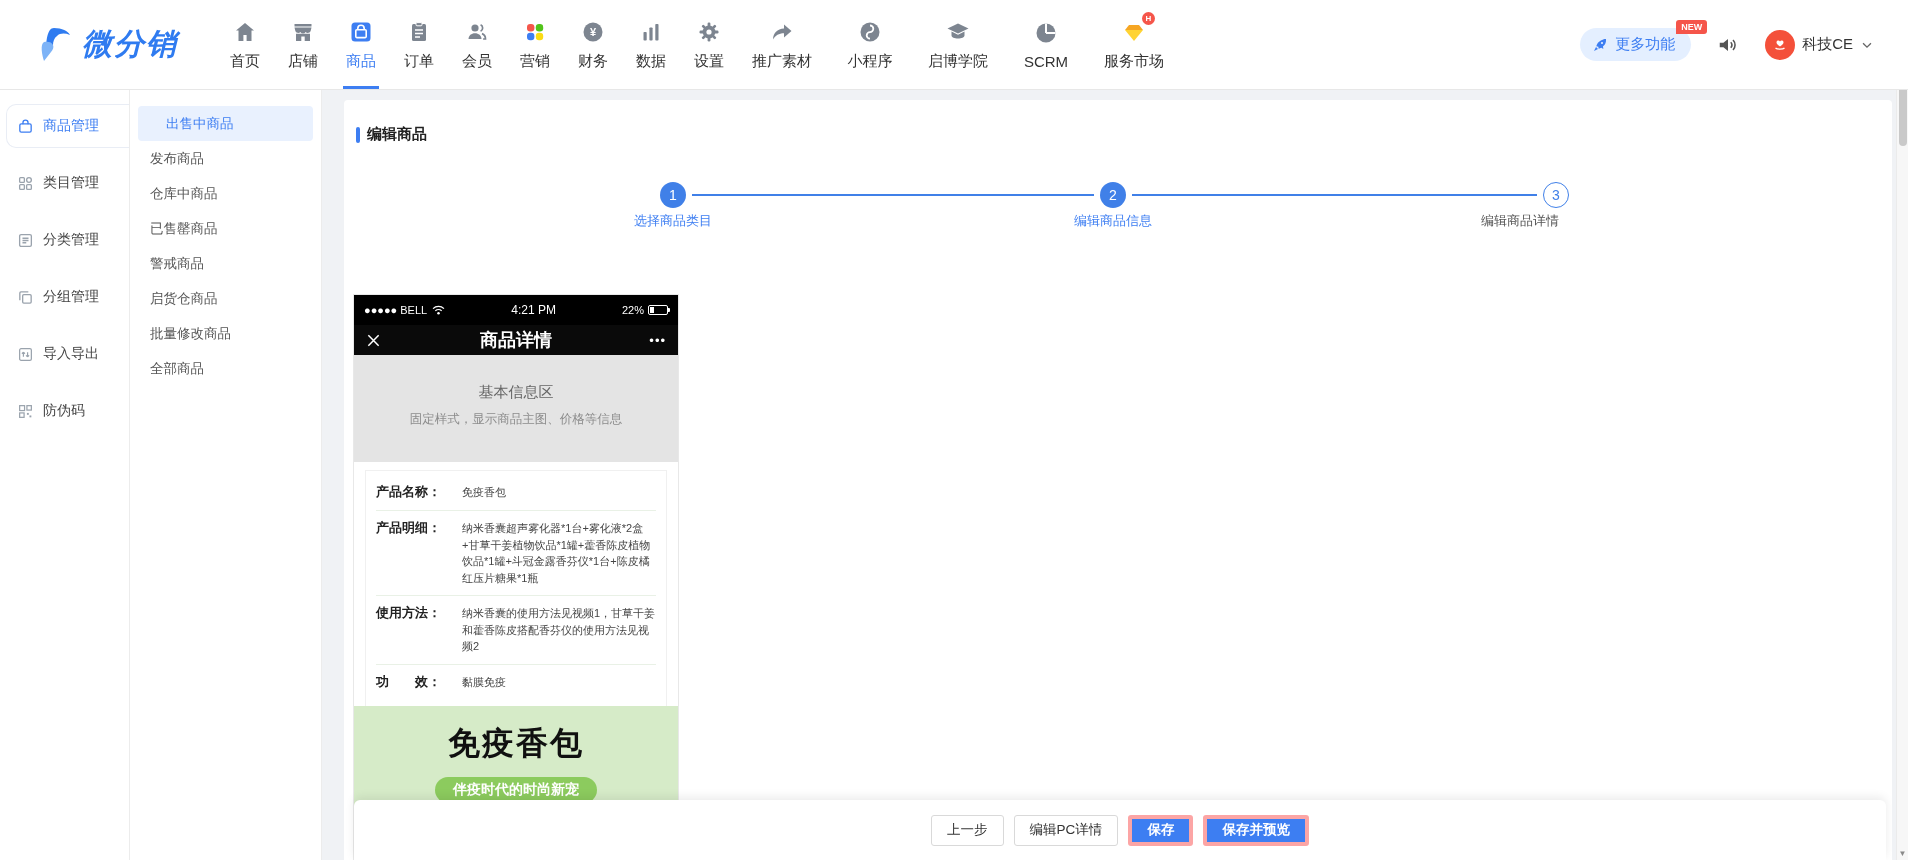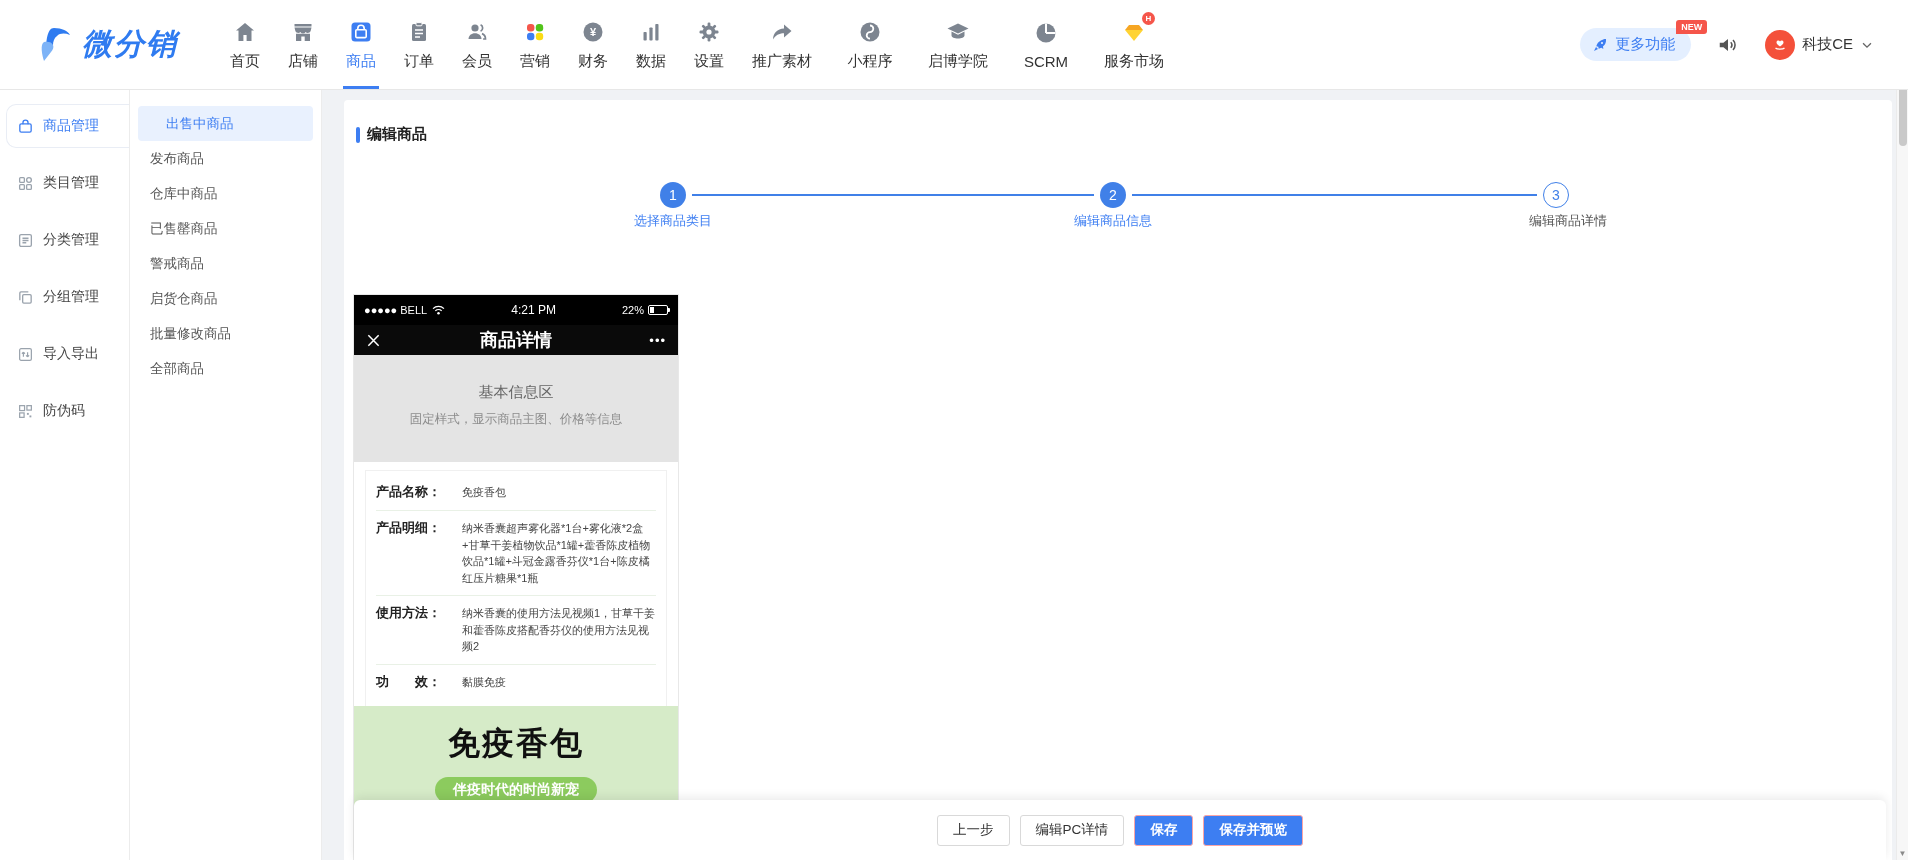--- a/index.html
+++ b/index.html
@@ -120,21 +120,21 @@
               background:radial-gradient(circle at 45% 35%, #eec4cb, #d9808f 70%); }
 
   
   .footer { position:absolute; left:10px; right:6px; bottom:0; height:60px;
             background:#fff; border-radius:6px 6px 0 0;
             box-shadow:0 -3px 10px rgba(0,0,0,.08); display:flex;
             justify-content:center; align-items:center; gap:10px; z-index:5; }
   .btn { height:31px; padding:0 15px; font-size:13.5px; border-radius:3px;
          display:flex; align-items:center; cursor:pointer; }
   .btn.default { background:#fff; border:1px solid #d9d9d9; color:#333; }
-  .btn.primary { background:#3d7ef2; border:1px solid #fca5a5; color:#fff;
+  .btn.primary { background:#3d7ef2; border:4px solid #fca5a5; color:#fff;
                  font-weight:bold; }
 
   
   .scrollbar { width:12px; background:#f7f7f7; border-left:1px solid #ebebeb;
                position:relative; flex-shrink:0; }
   .sb-up { position:absolute; top:2px; left:0; right:0; text-align:center;
            font-size:8px; color:#8a8a8a; cursor:pointer; }
   .sb-down { position:absolute; bottom:2px; left:0; right:0; text-align:center;
            font-size:8px; color:#8a8a8a; cursor:pointer; }
   .sb-thumb { position:absolute; top:16px; left:2px; width:8px; height:130px;
@@ -436,21 +436,21 @@
           <span>1</span>
         </div>
       <div class="step-circle" style="left:756px;">
           <span>2</span>
         </div>
       <div class="step-circle outline" style="left:1199px;">
           <span>3</span>
         </div>
       <div class="step-label blue" style="left:229px;">选择商品类目</div>
       <div class="step-label blue" style="left:669px;">编辑商品信息</div>
-      <div class="step-label gray" style="left:1124px;">编辑商品详情</div>
+      <div class="step-label gray" style="left:1076px;">编辑商品详情</div>
 
       <div class="phone">
         <div class="p-status">
           <span class="pl">
             <span>●●●●● BELL</span>
             <span>
               <svg width="13" height="10" viewBox="0 0 14 11">
                   <path d="M1 4a8.5 8.5 0 0112 0M3.5 6.5a5 5 0 017 0" stroke="#fff" stroke-width="1.4" fill="none"></path>
                   <circle cx="7" cy="9" r="1.4" fill="#fff"></circle>
                 </svg>

